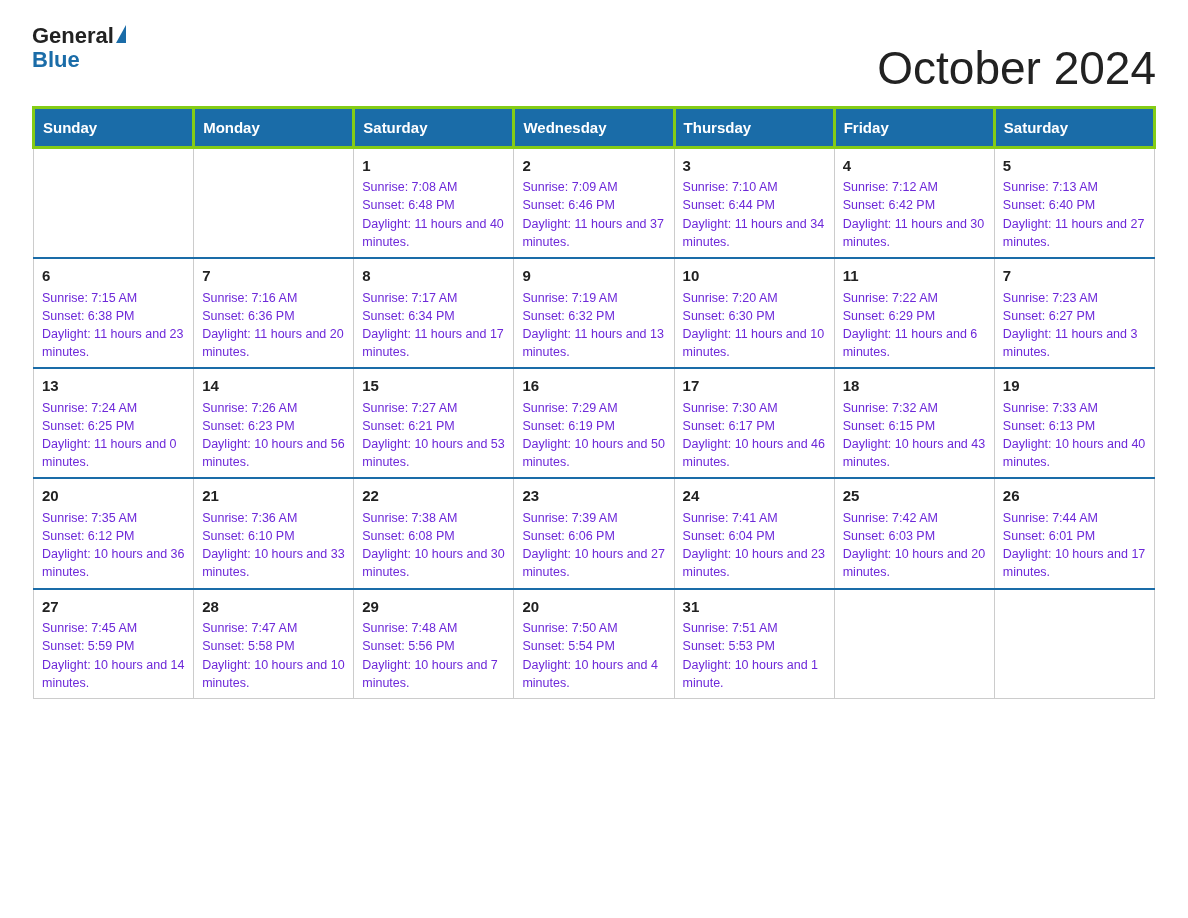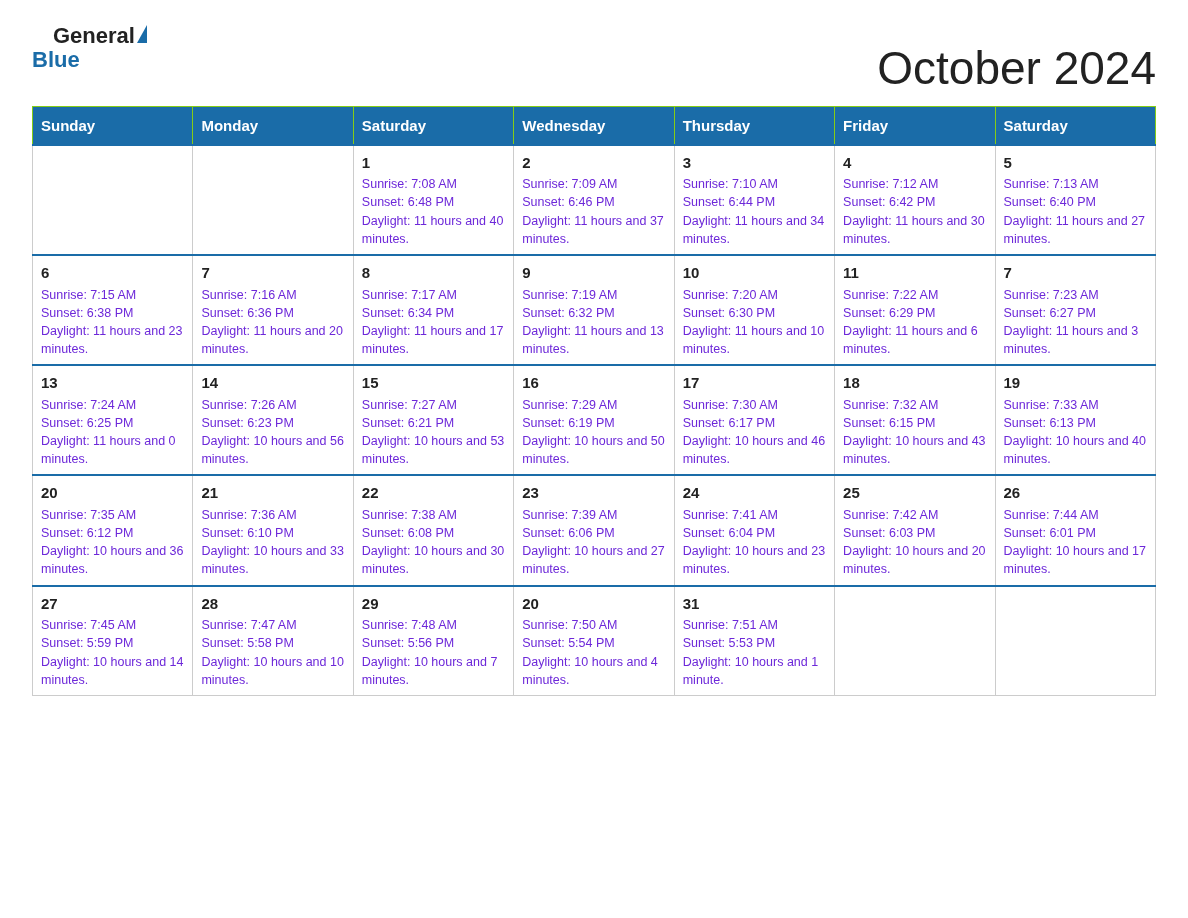--- a/index.html
+++ b/index.html
@@ -61,21 +61,21 @@
       border-collapse: collapse;
       margin-top: 12px;
     }
     .calendar th {
       background-color: #1a6ca8;
       color: #fff;
       padding: 10px 8px;
       font-size: 15px;
       font-weight: 600;
       text-align: left;
-      border: 1px solid #84cc16;
+      border: 3px solid #84cc16;
     }
     .calendar td {
       vertical-align: top;
       padding: 6px 8px;
       border: 1px solid #ccc;
       border-top: 2px solid #1a6ca8;
       font-size: 12.5px;
       line-height: 1.45;
       min-height: 90px;
       width: 14.28%;
@@ -91,21 +91,21 @@
       color: #6d28d9;
       font-size: 12.5px;
     }
   </style>
 </head>
 <body>
 
 <div class="header">
   <div class="logo">
     <div style="line-height:1.1;">
-      <div style="display:flex;align-items:center;margin-left:21px;">
+      <div style="display:flex;align-items:center;">
         <span class="logo-general">General</span>
           <span class="logo-triangle"></span>
       </div>
       <div>
         <span class="logo-blue">Blue</span>
       </div>
     </div>
   </div>
   <div class="title-block">
     <div class="month-year">October 2024</div>

